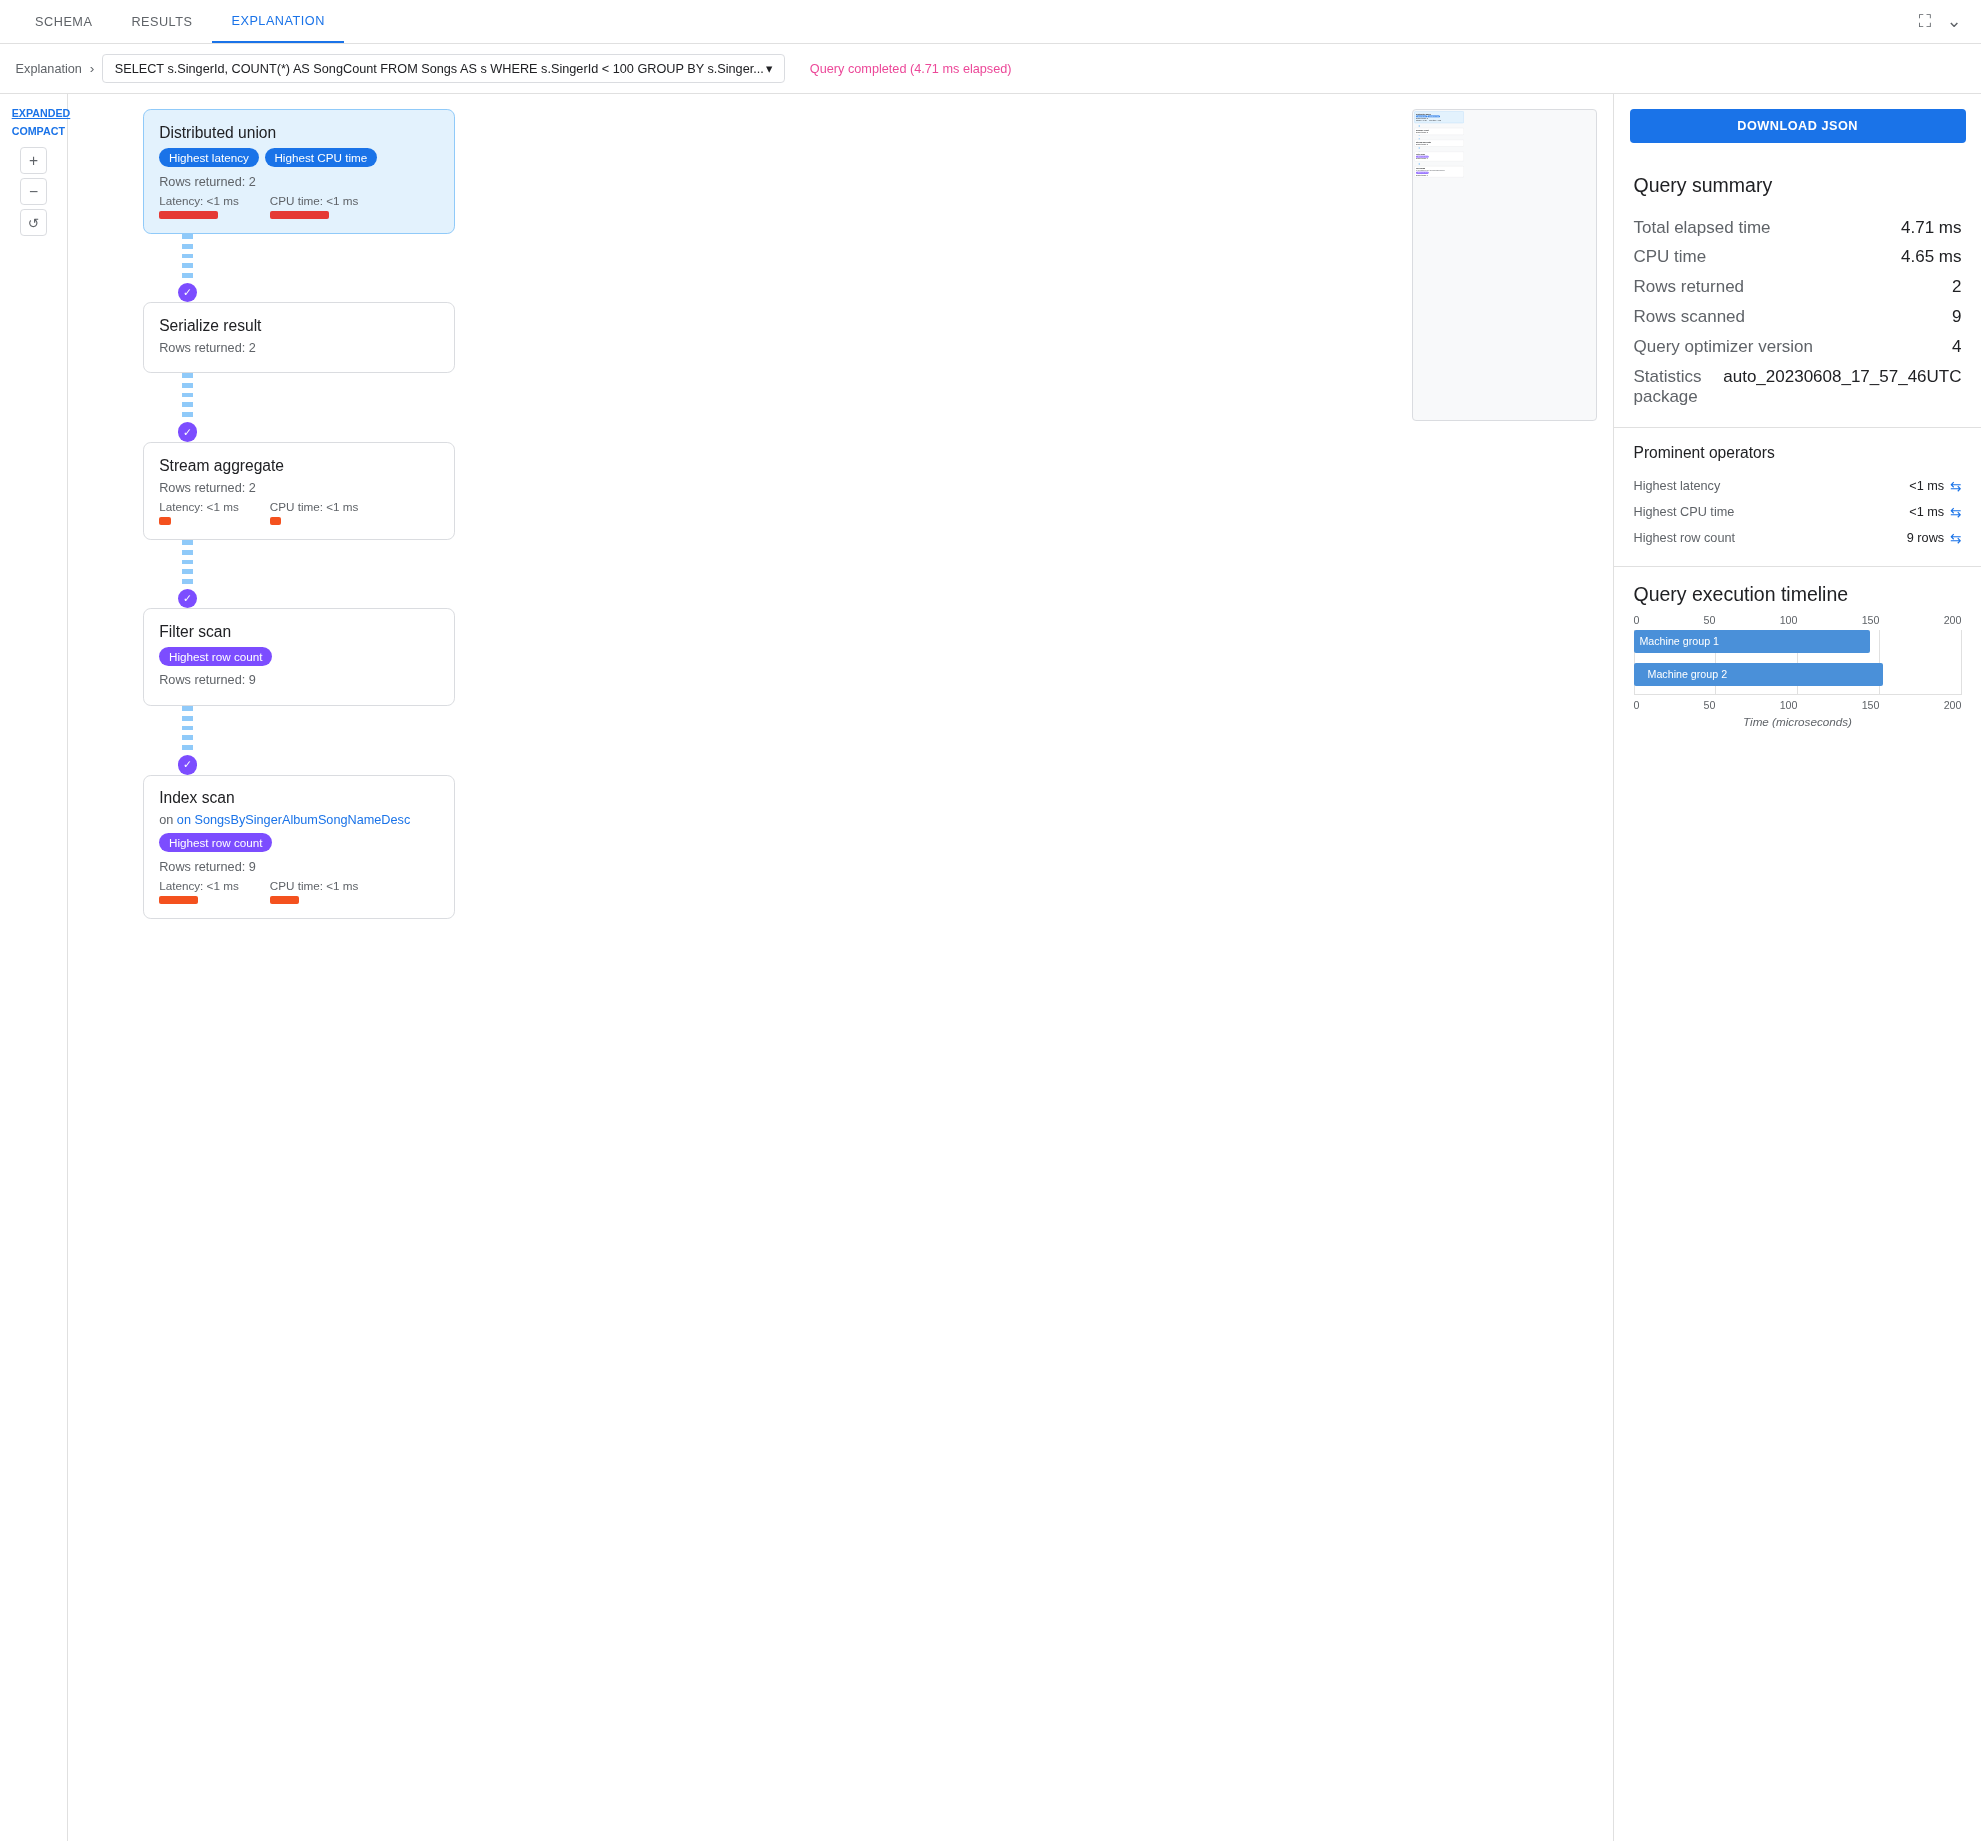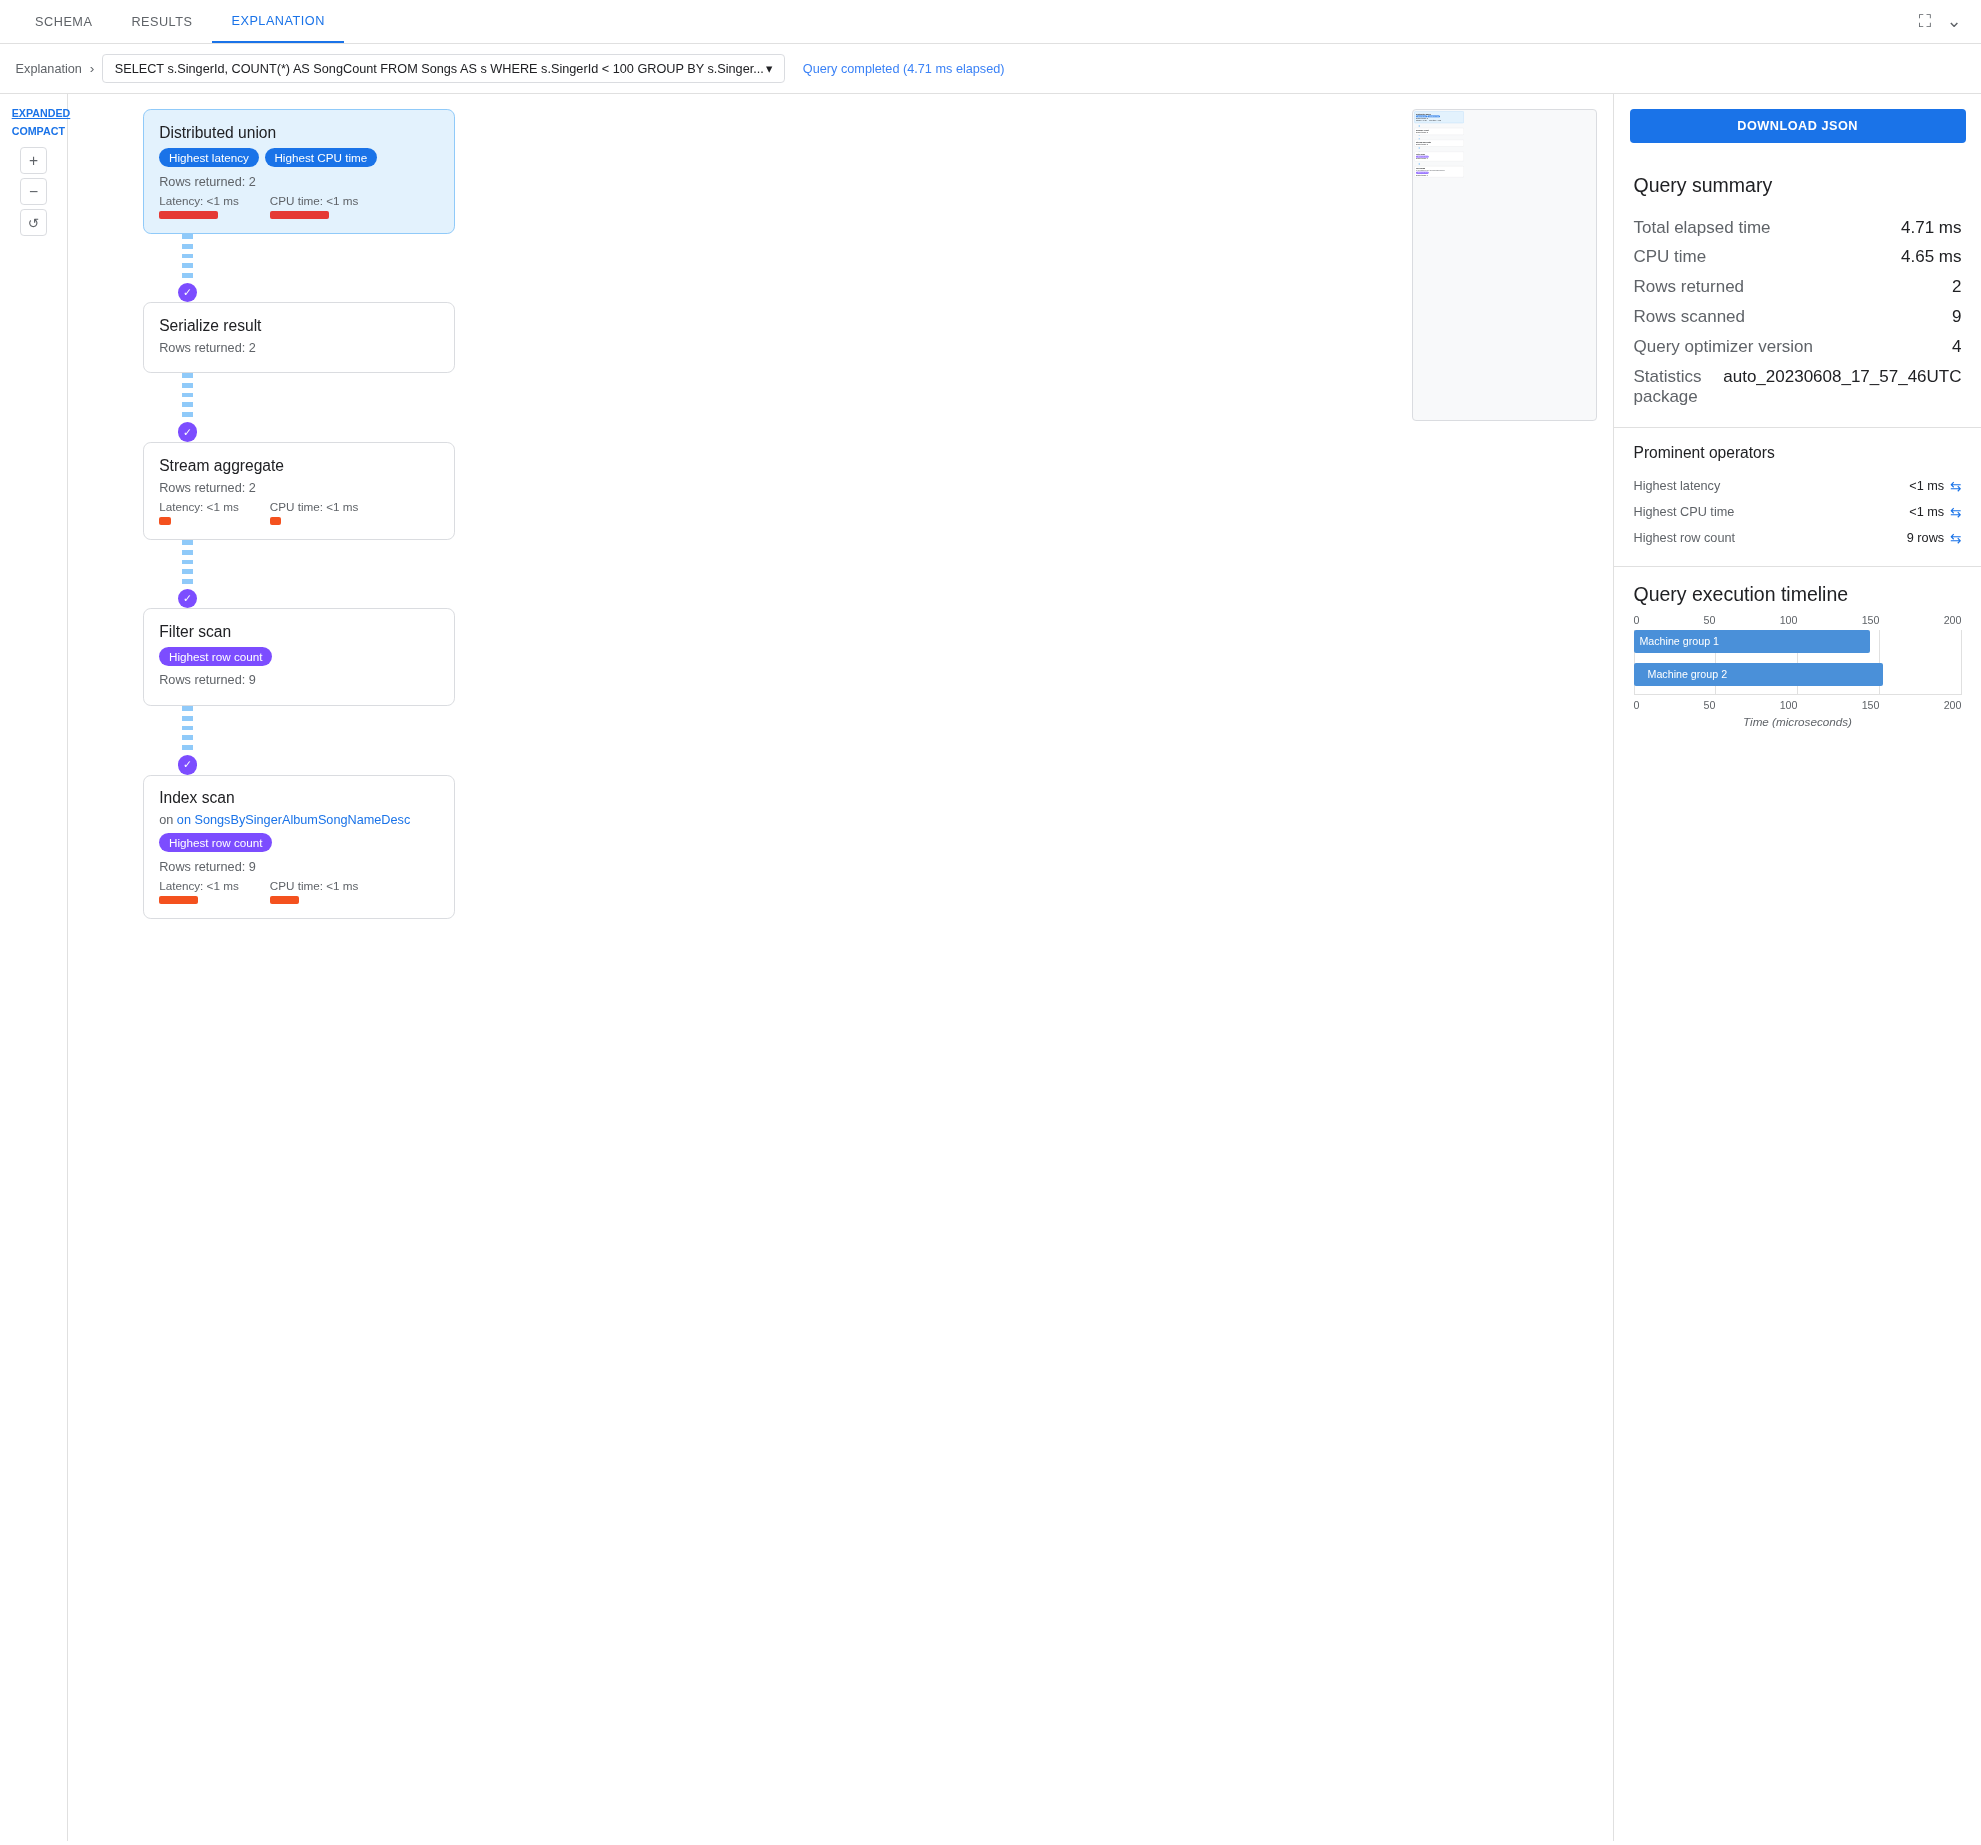--- a/index.html
+++ b/index.html
@@ -11,21 +11,21 @@
     .tab.active { color: #1a73e8; border-bottom: 2px solid #1a73e8; }
     .tab-spacer { flex: 1; }
     .tab-icons { display: flex; gap: 7.8px; align-items: center; }
     .tab-icon-btn { background: none; border: none; cursor: pointer; padding: 3.9px; color: #5f6368; font-size: 17.6px; }
 
     
     .breadcrumb-bar { display: flex; align-items: center; padding: 9.8px 15.6px; gap: 7.8px; border-bottom: 1px solid #e0e0e0; }
     .breadcrumb-label { color: #5f6368; font-size: 12.7px; }
     .breadcrumb-arrow { color: #5f6368; font-size: 13.7px; }
     .query-select { flex: 1; background: #fff; border: 1px solid #dadce0; border-radius: 3.9px; padding: 5.9px 11.7px; font-size: 12.7px; color: #202124; cursor: pointer; display: flex; align-items: center; justify-content: space-between; max-width: 683px; }
-    .query-status { color: #3b82f6; font-size: 12.7px; margin-left: 10px; white-space: nowrap; }
+    .query-status { color: #ec4899; font-size: 12.7px; margin-left: 17px; white-space: nowrap; }
 
     
     .main-layout { display: flex; height: calc(100vh - 98px); overflow: hidden; }
 
     
     .left-controls { width: 68px; padding: 11.7px 7.8px; display: flex; flex-direction: column; align-items: center; gap: 7.8px; border-right: 1px solid #e0e0e0; }
     .view-toggle { display: flex; flex-direction: column; gap: 2px; width: 100%; }
     .view-btn { font-size: 10.7px; font-weight: 600; color: #1a73e8; background: none; border: none; cursor: pointer; padding: 2px 3.9px; text-align: left; }
     .view-btn.active { text-decoration: underline; }
     .zoom-controls { display: flex; flex-direction: column; align-items: center; gap: 3.9px; }

